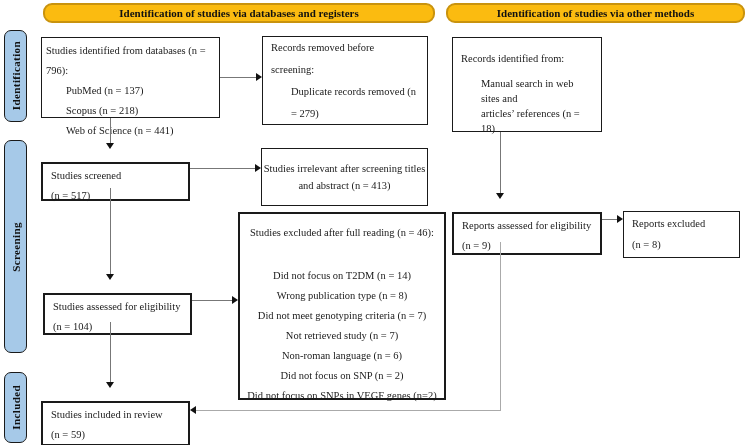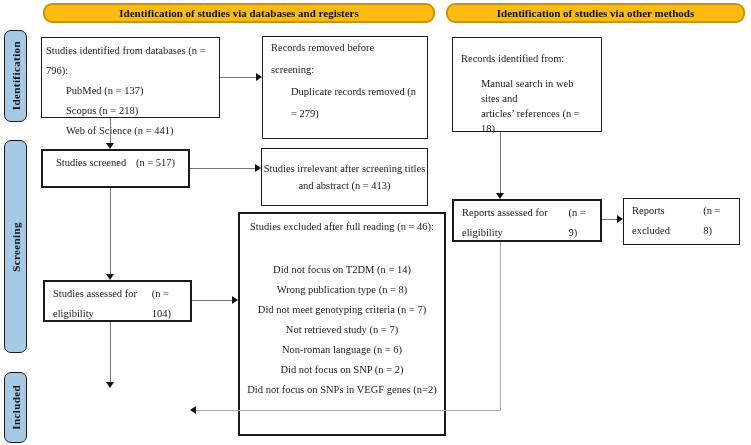--- a/index.html
+++ b/index.html
@@ -23,21 +23,21 @@
     writing-mode:vertical-rl; transform:rotate(180deg);
     font-weight:bold; font-size:11px; color:#111; letter-spacing:0.4px; white-space:nowrap;
   }
   .box {
     position:absolute; background:#fff; border:1.5px solid #1a1a1a;
     font-size:10.5px; box-sizing:border-box; line-height:20px;
   }
   .box.thick { border-width:2.5px; }
   .box.b2 { border-width:2px; }
   .pad { padding:2px 4px; }
-  .two { display:flex; flex-direction:row; justify-content:space-around; padding:2px 8px; }
+  .two { display:flex; flex-direction:column; justify-content:space-around; padding:2px 8px;margin-top:13px; }
   .center { text-align:center; }
   .indent { padding-left:20px; }
   .vline { position:absolute; width:1px; background:#777; }
   .hline { position:absolute; height:1px; background:#777; }
   .lt { background:#aaa; }
   .ah-down  { position:absolute; width:0; height:0; border-left:4px solid transparent; border-right:4px solid transparent; border-top:6px solid #111; }
   .ah-right { position:absolute; width:0; height:0; border-top:4px solid transparent; border-bottom:4px solid transparent; border-left:6px solid #111; }
   .ah-left  { position:absolute; width:0; height:0; border-top:4px solid transparent; border-bottom:4px solid transparent; border-right:6px solid #111; }
 </style>
 </head>
@@ -62,21 +62,21 @@
     <span>Included</span>
   </div>
 
   <div class="box pad" style="left:41px;top:37px;width:179px;height:81px;line-height:20px;padding-top:3px">
     <div>Studies identified from databases (n = 796):</div>
     <div class="indent">PubMed (n = 137)</div>
     <div class="indent">Scopus (n = 218)</div>
     <div class="indent">Web of Science (n = 441)</div>
   </div>
 
-  <div class="box" style="left:262px;top:36px;width:166px;height:103px;display:flex;flex-direction:column;justify-content:flex-start;padding:0 8px;line-height:22px">
+  <div class="box" style="left:262px;top:36px;width:166px;height:89px;display:flex;flex-direction:column;justify-content:flex-start;padding:0 8px;line-height:22px">
     <div>Records removed before screening:</div>
     <div class="indent">Duplicate records removed (n = 279)</div>
   </div>
 
   <div class="box" style="left:452px;top:37px;width:150px;height:95px;padding:14px 8px 0 8px;line-height:14px">
     <div>Records identified from:</div>
     <div style="margin-top:10px;line-height:15px" class="indent">
       <div>Manual search in web sites and</div>
       <div>articles’ references (n = 18)</div>
     </div>
@@ -85,38 +85,42 @@
   <div class="box thick two" style="left:41px;top:149px;width:149px;height:39px">
     <div>Studies screened</div>
     <div>(n = 517)</div>
   </div>
 
   <div class="box center" style="left:261px;top:148px;width:167px;height:58px;display:flex;flex-direction:column;justify-content:center;line-height:17px">
     <div>Studies irrelevant after screening titles</div>
     <div>and abstract (n = 413)</div>
   </div>
 
-  <div class="box b2 center" style="left:238px;top:212px;width:208px;height:224px;padding-top:6px;line-height:14px">
+  <div class="box b2 center" style="left:238px;top:212px;width:208px;height:188px;padding-top:12px;line-height:14px">
     <div>Studies excluded after full reading (n = 46):</div>
     <div style="margin-top:26px;line-height:20px">
       <div>Did not focus on T2DM (n = 14)</div>
       <div>Wrong publication type (n = 8)</div>
       <div>Did not meet genotyping criteria (n = 7)</div>
       <div>Not retrieved study (n = 7)</div>
       <div>Non-roman language (n = 6)</div>
       <div>Did not focus on SNP (n = 2)</div>
       <div>Did not focus on SNPs in VEGF genes (n=2)</div>
     </div>
   </div>
 
   <div class="box b2 two" style="left:43px;top:280px;width:149px;height:42px">
     <div>Studies assessed for eligibility</div>
     <div>(n = 104)</div>
   </div>
 
+  <div class="box b2 two" style="left:41px;top:388px;width:149px;height:45px">
+    <div>Studies included in review</div>
+    <div>(n = 59)</div>
+  </div>
 
   <div class="box thick two" style="left:452px;top:199px;width:150px;height:43px">
     <div>Reports assessed for eligibility</div>
     <div>(n = 9)</div>
   </div>
 
   <div class="box two" style="left:623px;top:198px;width:117px;height:47px">
     <div>Reports excluded</div>
     <div>(n = 8)</div>
   </div>

